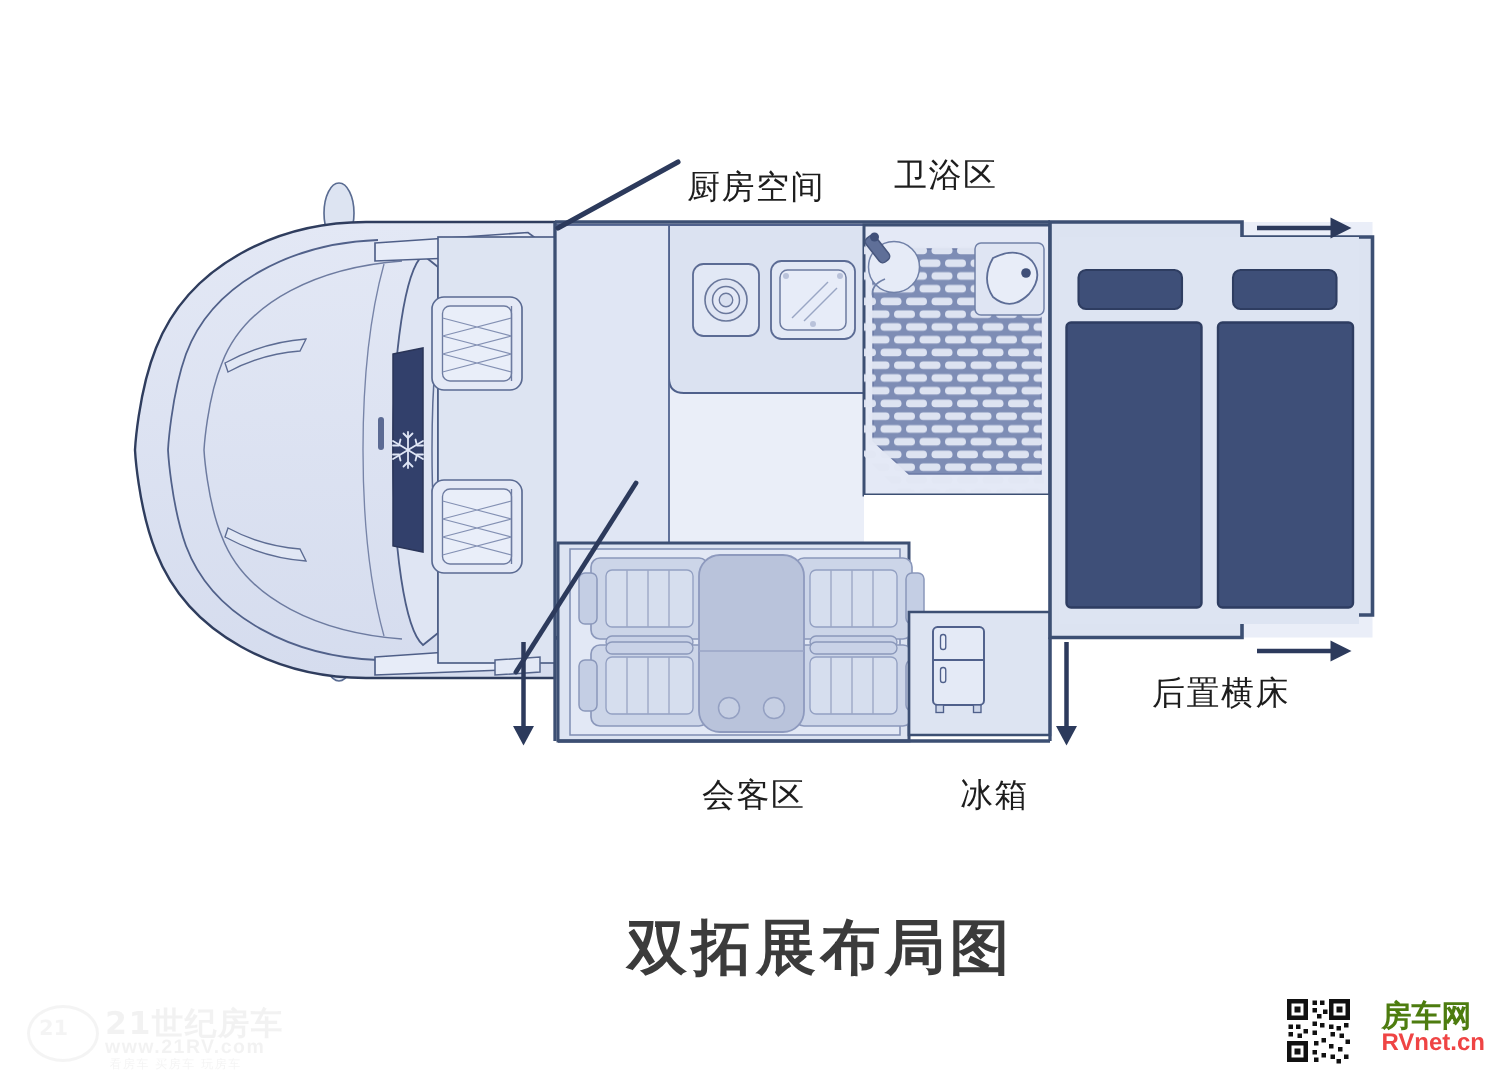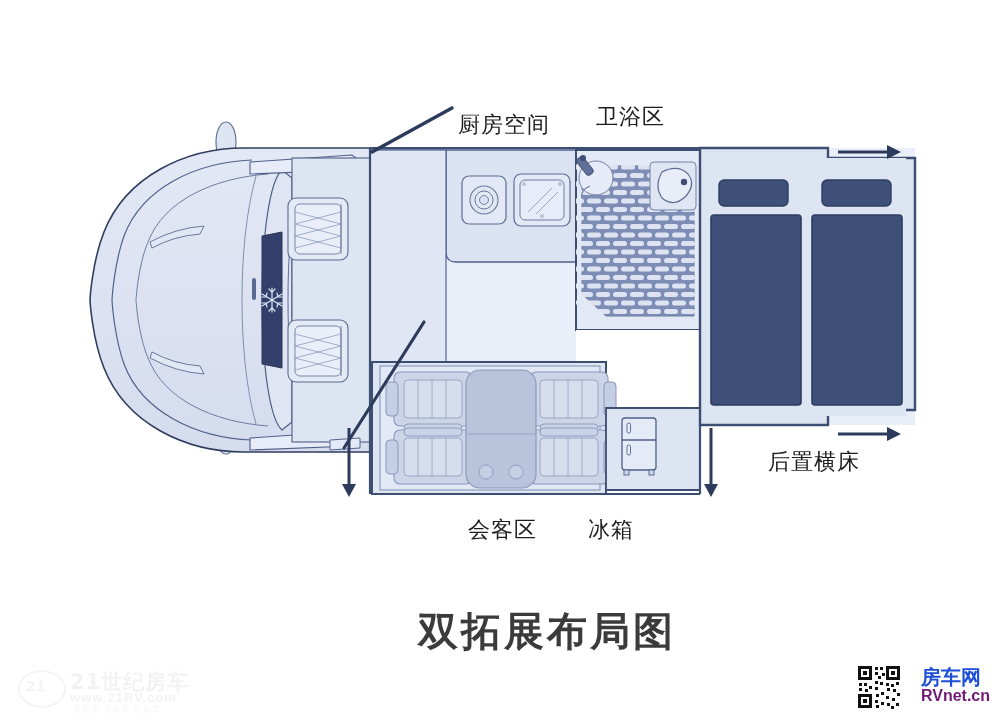--- a/index.html
+++ b/index.html
@@ -107,28 +107,28 @@
   }
   #wm-right .rv-cn {
     display: flex;
     flex-direction: column;
     justify-content: center;
     line-height: 1.05;
   }
   #wm-right .rv-zh {
     font-size: 20px;
     font-weight: bold;
-    color: #1d4ed8;
+    color: #4d7c0f;
     letter-spacing: 0px;
     font-family: "DejaVu Sans", sans-serif;
   }
   #wm-right .rv-en {
     font-size: 16px;
     font-weight: bold;
-    color: #701a75;
+    color: #ef4444;
     letter-spacing: 0px;
     font-family: "Liberation Sans", sans-serif;
   }
 </style>
 </head>
 <body>
 
 <div id="stage">
 
   <svg id="plan" width="1000" height="727" viewBox="0 0 1000 727" xmlns="http://www.w3.org/2000/svg">
@@ -460,21 +460,21 @@
         <rect x="35" y="42" width="3" height="3"></rect>
       </g>
     </g>
 
   </svg>
 
   
   <div class="lbl" style="left:458px; top:110px;">厨房空间</div>
   <div class="lbl" style="left:596px; top:102px;">卫浴区</div>
   <div class="lbl" style="left:468px; top:515px;">会客区</div>
-  <div class="lbl" style="left:588px; top:515px;">冰箱</div>
+  <div class="lbl" style="left:640px; top:515px;">冰箱</div>
   <div class="lbl" style="left:752px; top:447px;margin-left:16px;">后置横床</div>
 
   
   <div id="title">双拓展布局图</div>
 
   
   <div id="wm-left">
     <div class="wm-ring"></div>
     <div class="wm-ring-txt">21</div>
     <div class="wm-txt1">21世纪房车</div>

